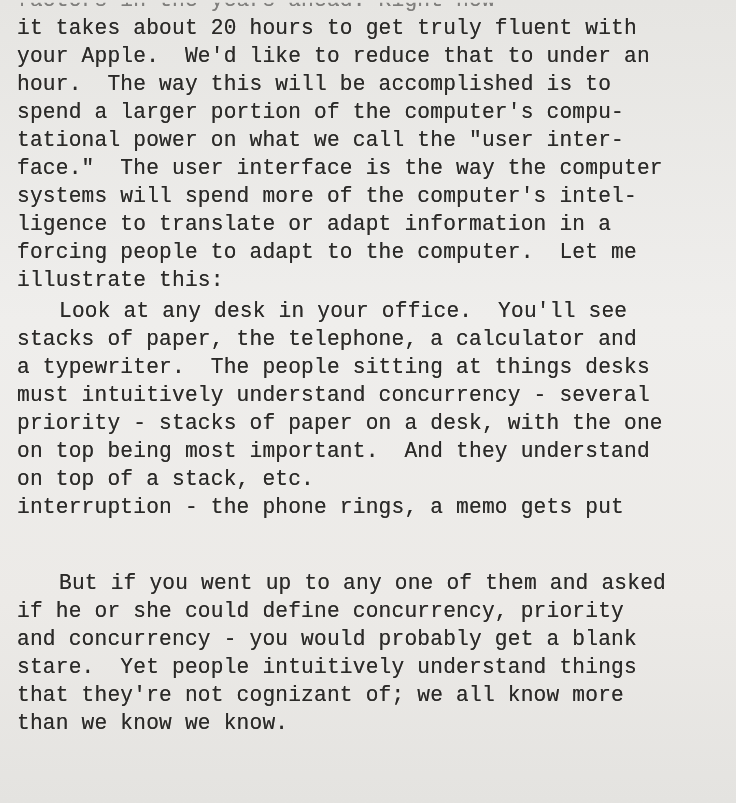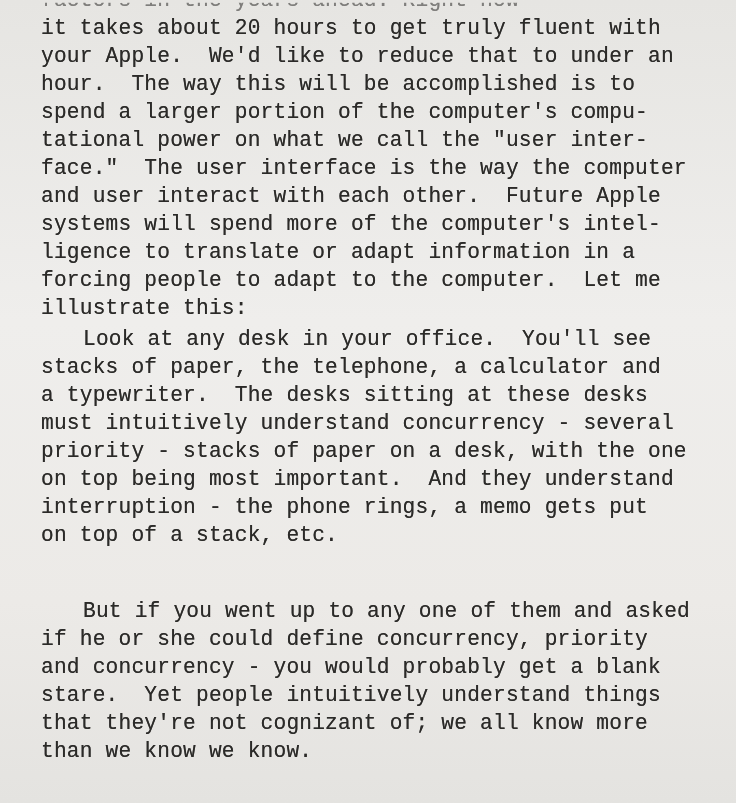--- a/index.html
+++ b/index.html
@@ -30,21 +30,20 @@
       font-size: 21.2px;
       line-height: 28px;
       color: #2b2a28;
       letter-spacing: 0.2px;
       text-shadow: 0 0 0.6px rgba(40,40,38,0.7);
     }
     .line {
       display: block;
       white-space: pre;
       height: 28px;
-      margin-left: 24px;
     }
     .cut {
       opacity: 0.55;
       clip-path: inset(60% 0 0 0);
     }
     .indent {
       padding-left: 42px;
       font-family: Liberation Mono, monospace;
     }
     .blank {
@@ -64,36 +63,35 @@
   <div class="doc">
     <span class="line cut">factors in the years ahead. Right now</span>
 
     <div>
       <span class="line">it takes about 20 hours to get truly fluent with</span>
       <span class="line">your Apple.  We'd like to reduce that to under an</span>
       <span class="line">hour.  The way this will be accomplished is to</span>
       <span class="line">spend a larger portion of the computer's compu-</span>
       <span class="line">tational power on what we call the "user inter-</span>
       <span class="line">face."  The user interface is the way the computer</span>
-      <span class="line">and user interact with each other.  Future Apple</span>
       <span class="line">systems will spend more of the computer's intel-</span>
       <span class="line">ligence to translate or adapt information in a</span>
       <span class="line">forcing people to adapt to the computer.  Let me</span>
       <span class="line">illustrate this:</span>
     </div>
 
     <div class="para2">
       <span class="line indent">Look at any desk in your office.  You'll see</span>
       <span class="line">stacks of paper, the telephone, a calculator and</span>
-      <span class="line">a typewriter.  The desks sitting at these desks</span>
+      <span class="line">a typewriter.  The people sitting at things desks</span>
       <span class="line">must intuitively understand concurrency - several</span>
       <span class="line">priority - stacks of paper on a desk, with the one</span>
       <span class="line">on top being most important.  And they understand</span>
+      <span class="line">on top of a stack, etc.</span>
       <span class="line">interruption - the phone rings, a memo gets put</span>
-      <span class="line">on top of a stack, etc.</span>
     </div>
 
     <div class="blank"></div>
 
     <div class="para3">
       <span class="line indent">But if you went up to any one of them and asked</span>
       <span class="line">if he or she could define concurrency, priority</span>
       <span class="line">and concurrency - you would probably get a blank</span>
       <span class="line">stare.  Yet people intuitively understand things</span>
       <span class="line">that they're not cognizant of; we all know more</span>

